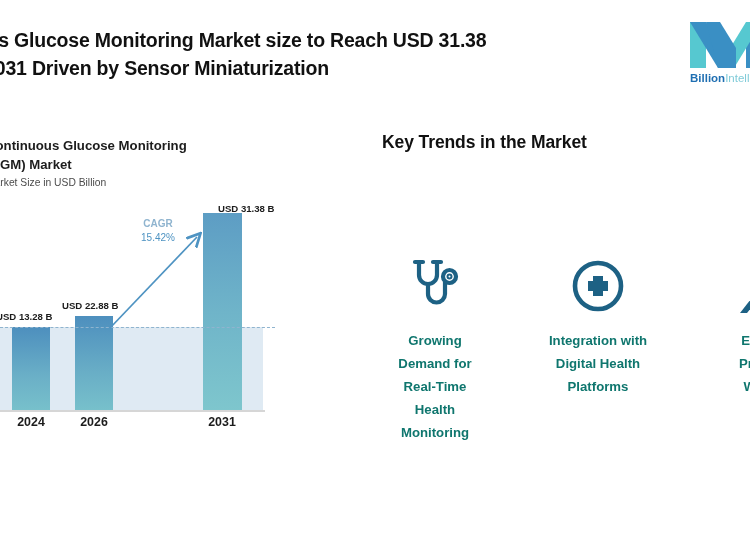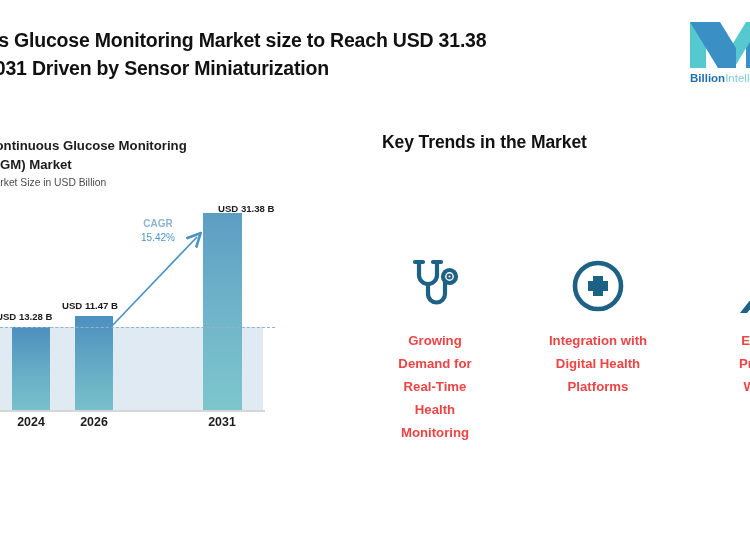--- a/index.html
+++ b/index.html
@@ -110,21 +110,21 @@
     letter-spacing: -0.1px;
   }
   .trend { position: absolute; top: 255px; width: 150px; text-align: center; }
   .trend.t1 { left: 360px; }
   .trend.t2 { left: 523px; }
   .trend.t3 { left: 686px; }
   .trend-icon { height: 62px; display: flex; align-items: center; justify-content: center; }
   .trend-label {
     margin-top: 12px;
     font-size: 13.2px; font-weight: bold; line-height: 23px;
-    color: #ef4444;
+    color: #0f766e;
   }
 </style>
 </head>
 <body>
 
 <div id="page">
 
   <div class="headline">…nuous Glucose Monitoring Market size to Reach USD 31.38
 … by 2031 Driven by Sensor Miniaturization</div>
 
@@ -166,21 +166,21 @@
         </defs>
         <line x1="110" y1="113" x2="197" y2="22" stroke="#4e93c2" stroke-width="1.7" marker-end="url(#ah)"></line>
       </svg>
 
       <div class="cagr-wrap">
         <div class="cagr-label">CAGR</div>
         <div class="cagr-value">15.42%</div>
       </div>
 
       <div class="vlabel v2025">USD 13.28 B</div>
-      <div class="vlabel v2026">USD 11.47 B</div>
+      <div class="vlabel v2026">USD 22.88 B</div>
       <div class="vlabel v2031">USD 31.38 B</div>
 
       <div class="xtick t2025">2024</div>
       <div class="xtick t2026">2026</div>
       <div class="xtick t2031">2031</div>
     </div>
 
     <div class="source-row">
       
       

